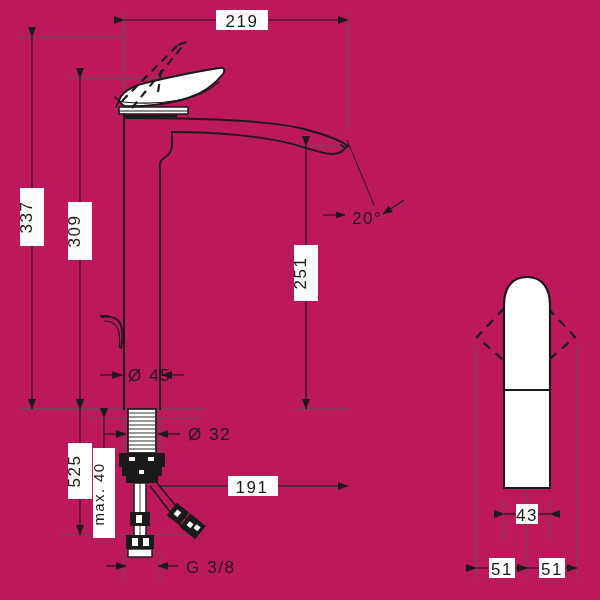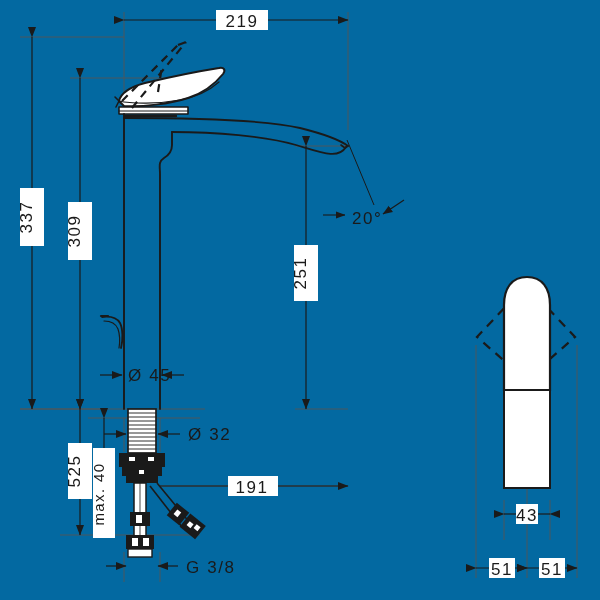--- a/index.html
+++ b/index.html
@@ -7,21 +7,21 @@
     padding: 0;
     background: #ffffff;
   }
   body {
     font-family: "Liberation Sans", sans-serif;
   }
   #sheet {
     position: relative;
     width: 600px;
     height: 600px;
-    background: #0369a1;
+    background: #be185d;
     overflow: hidden;
   }
   #sheet svg {
     position: absolute;
     left: 0;
     top: 0;
   }
   .dim-text {
     font-family: "Liberation Sans", sans-serif;
     font-size: 17px;

